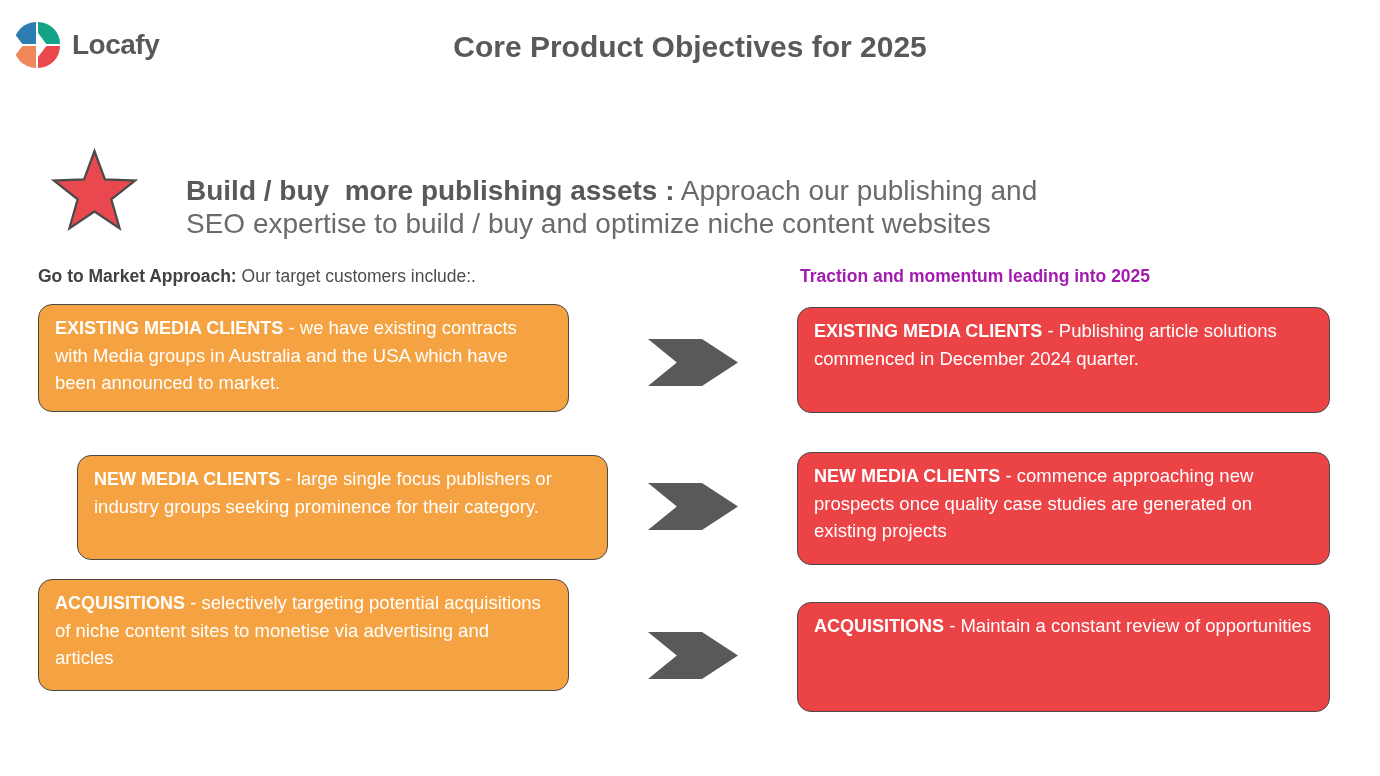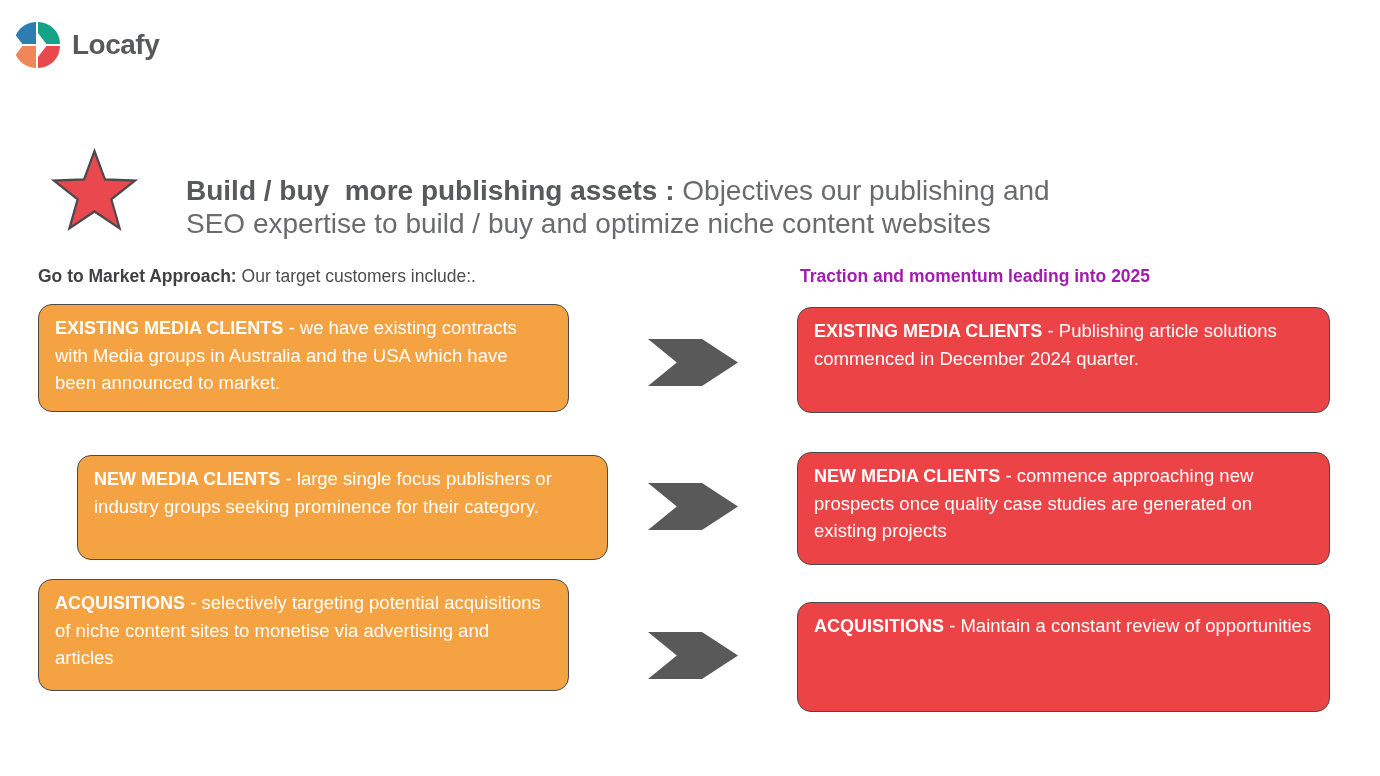--- a/index.html
+++ b/index.html
@@ -66,26 +66,27 @@
   <div class="logo">
     <div class="logo-mark">
       <span class="petal p-blue"></span>
       <span class="petal p-green"></span>
       <span class="petal p-orange"></span>
       <span class="petal p-red"></span>
     </div>
     <span class="logo-text">Locafy</span>
   </div>
 
+  <h1 class="title">Core Product Objectives for 2025</h1>
 
   <svg class="star" viewBox="0 0 100 100" aria-hidden="true">
     <polygon points="50,7 61.2,37.6 93.7,38.8 68.1,58.9 77,90.2 50,72 23,90.2 31.9,58.9 6.3,38.8 38.8,37.6" fill="#E9494E" stroke="#4a4a4a" stroke-width="2.4" stroke-linejoin="miter"></polygon>
   </svg>
   <div class="headline">
-    <div class="hl-line"><span class="hl-bold">Build / buy  more publishing assets :</span><span> Objectives our publishing and</span></div>
+    <div class="hl-line"><span class="hl-bold">Build / buy  more publishing assets :</span><span> Approach our publishing and</span></div>
     <div class="hl-line">SEO expertise to build / buy and optimize niche content websites</div>
   </div>
 
   <div class="col-header left"><span class="ch-bold">Go to Market Approach:</span><span> Our target customers include:.</span></div>
   <div class="col-header right">Traction and momentum leading into 2025</div>
 
   <div class="box orange b1">
     <p><span class="box-title">EXISTING MEDIA CLIENTS</span><span class="box-text"> - we have existing contracts with Media groups in Australia and the USA which have been announced to market.</span></p>
   </div>
   <div class="box orange b2">

